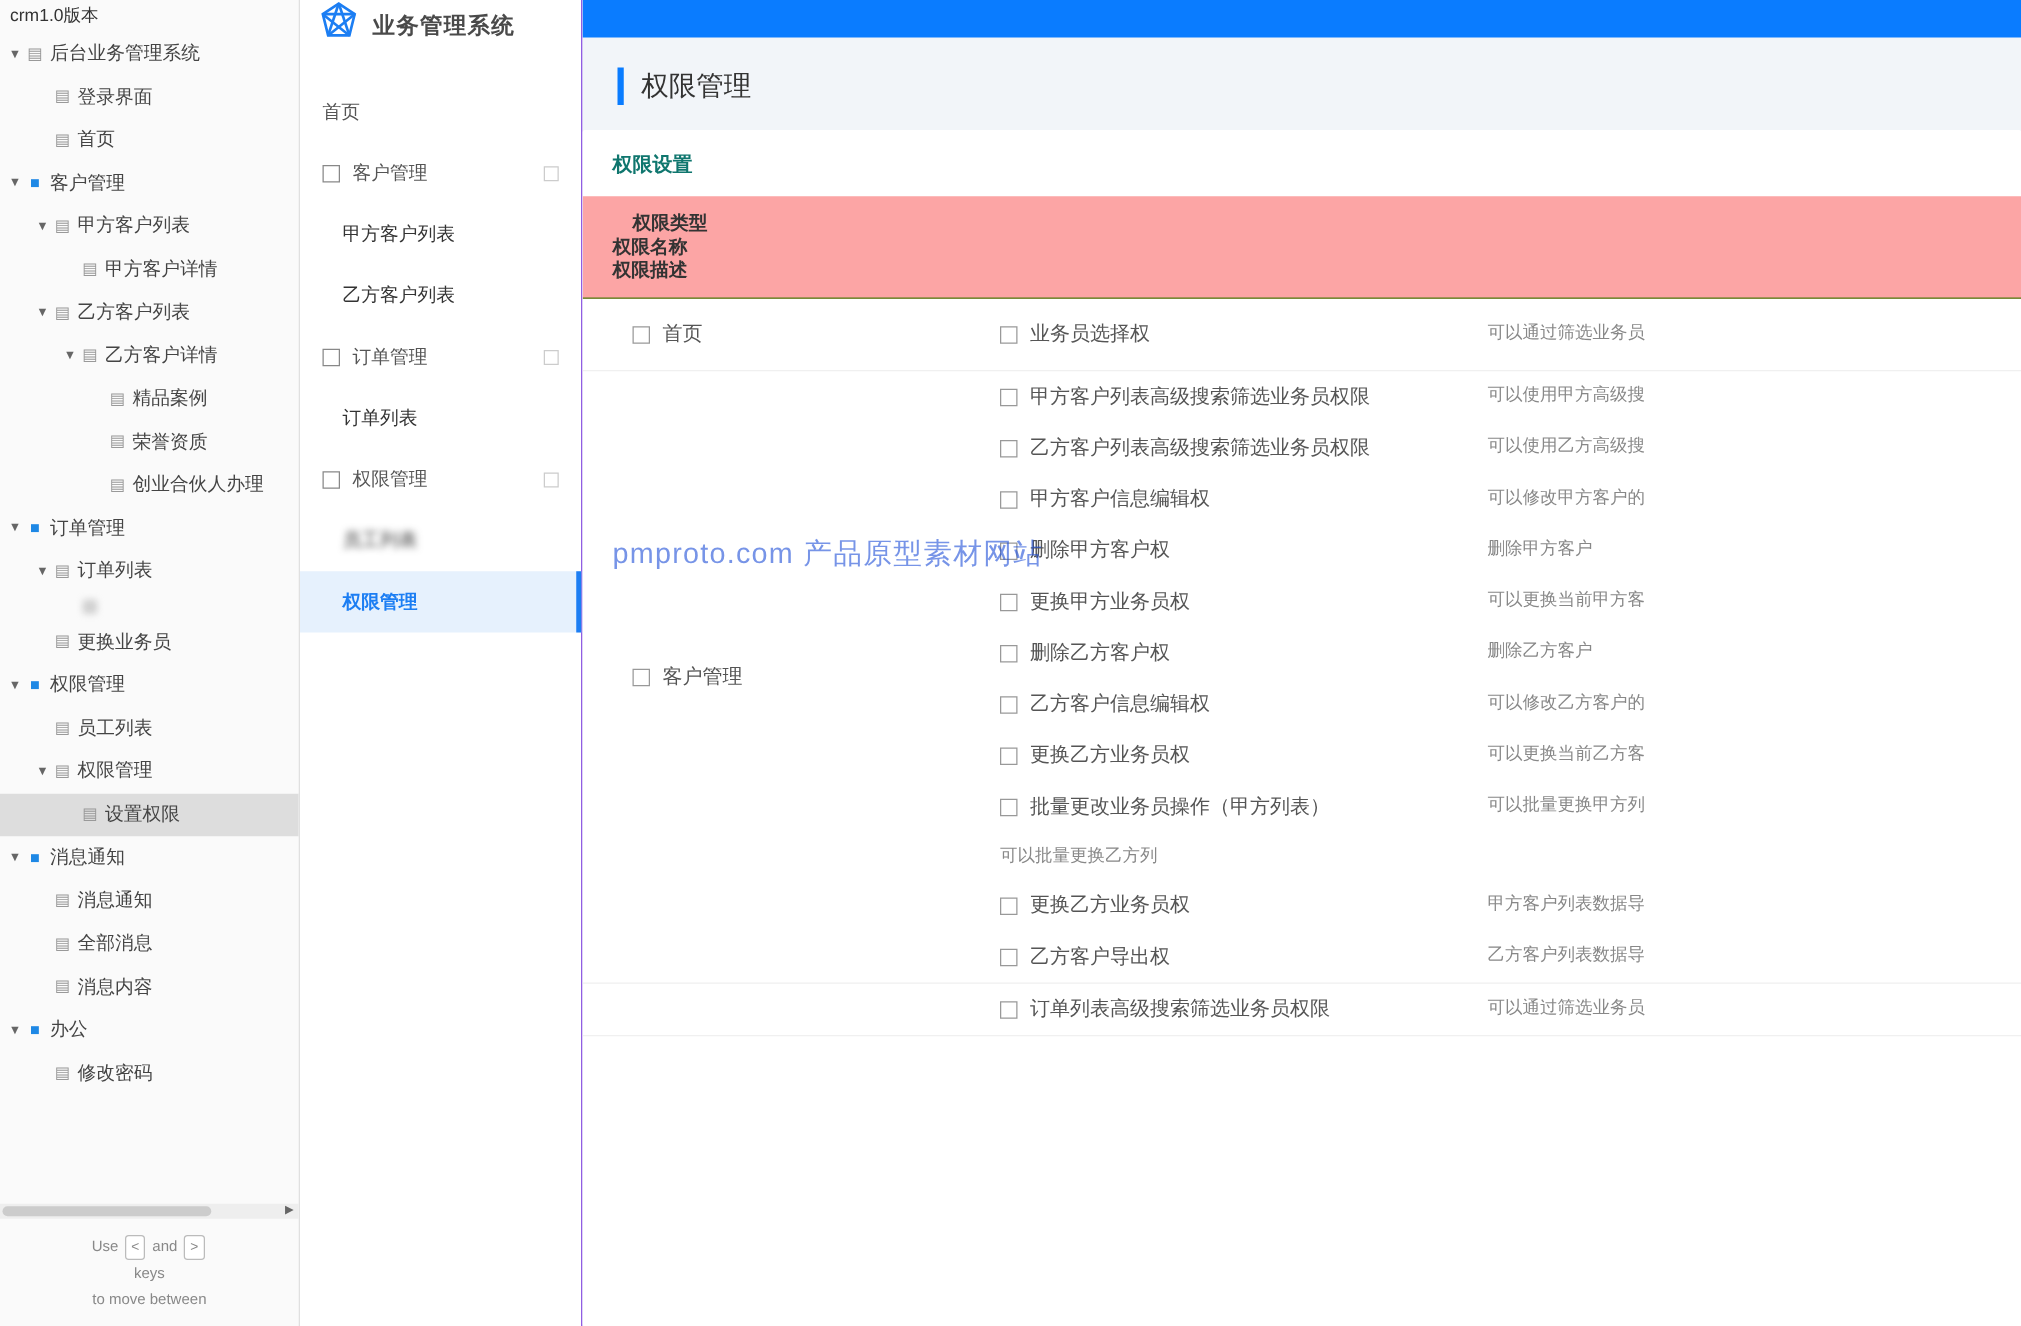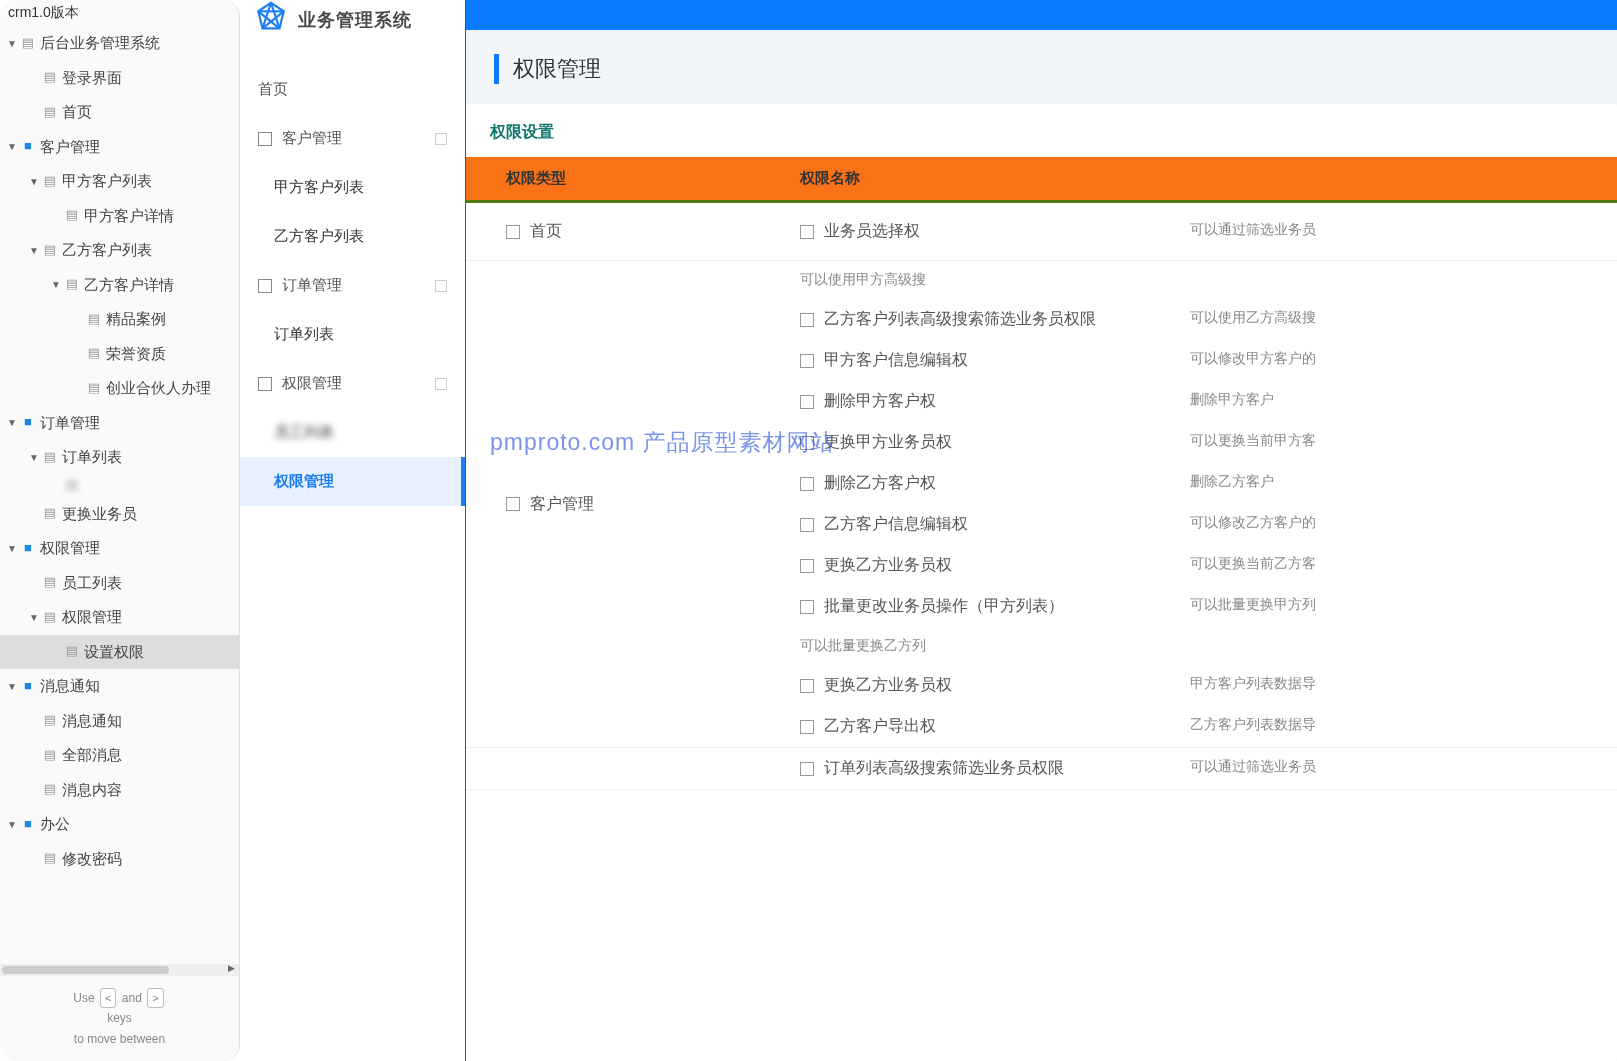--- a/index.html
+++ b/index.html
@@ -1,20 +1,20 @@
 <!DOCTYPE html>
 <html><head>
   <meta charset="utf-8">
   <style>
     * { margin: 0; padding: 0; box-sizing: border-box; }
     body { font-family: "Microsoft YaHei", -apple-system, sans-serif; font-size: 14px; color: #333; background: #fff; overflow: hidden; }
     .app { display: flex; height: 100vh; }
 
     
-    .tree-panel { width: 240px; border-right: 1px solid #e0e0e0; display: flex; flex-direction: column; background: #fafafa; border-radius: 17px; }
+    .tree-panel { width: 240px; border-right: 1px solid #e0e0e0; display: flex; flex-direction: column; background: #fafafa; }
     .tree-title { padding: 4px 8px; font-size: 14px; color: #333; font-weight: 500; }
     .tree-scroll { flex: 1; overflow-y: auto; padding-bottom: 8px; }
     .tree-item { display: flex; align-items: center; padding: 3px 6px; cursor: pointer; white-space: nowrap; color: #444; font-size: 15px; line-height: 1.9; }
     .tree-item.selected { background: #ddd; }
     .tree-caret { width: 12px; text-align: center; color: #666; font-size: 10px; }
     .tree-icon { width: 16px; height: 16px; margin: 0 4px 0 2px; display: inline-flex; align-items: center; justify-content: center; font-size: 13px; }
     .tree-icon.folder { color: #1e88e5; }
     .tree-icon.page { color: #999; }
     .tree-label { }
     .tree-scrollbar { height: 12px; background: #eee; position: relative; }
@@ -40,21 +40,21 @@
 
     
     .content { flex: 1; background: #f2f5f9; display: flex; flex-direction: column; overflow: hidden; }
     .top-bar { height: 30px; background: #0a7cff; }
     .page-header { padding: 24px 28px 20px 28px; }
     .page-title-wrap { border-left: 5px solid #0a7cff; padding-left: 14px; }
     .page-title { font-size: 22px; font-weight: 500; color: #333; }
 
     .card { background: #fff; margin: 0 0 0 0; border-radius: 2px; flex: 1; overflow-y: auto; }
     .card-header { padding: 18px 24px 14px 24px; font-size: 16px; font-weight: 600; color: #0f766e; }
-    .table-head { display: flex; padding: 12px 24px; border-bottom: 3px solid #4d7c0f; background: #f97316; }
+    .table-head { display: flex; padding: 12px 24px; border-bottom: 1px solid #4d7c0f; background: #fca5a5; flex-direction: column; }
     .th { font-weight: 600; font-size: 15px; color: #333; }
     .col-type { width: 310px; padding-left: 16px; }
     .col-name { width: 390px; }
     .col-desc { flex: 1; }
 
     .group-row { display: flex; align-items: flex-start; padding: 0 24px; border-bottom: 1px solid #f0f0f0; }
     .group-label { width: 310px; display: flex; align-items: center; gap: 10px; color: #555; font-size: 16px; padding: 18px 0 18px 16px; }
     .group-label .cbx { width: 14px; height: 14px; border: 1px solid #999; display: inline-block; }
     .perm-list { flex: 1; }
     .perm-row { display: flex; padding: 10px 0; font-size: 16px; color: #555; }
@@ -268,20 +268,21 @@
     <div class="page-header">
       <div class="page-title-wrap">
         <div class="page-title">权限管理</div>
       </div>
     </div>
     <div class="card">
       <div class="card-header">权限设置</div>
       <div class="table-head">
         <div class="th col-type">权限类型</div>
         <div class="th col-name">权限名称</div>
+        <div class="th col-desc">权限描述</div>
       </div>
       <div id="perm-groups">
           <div class="group-row">
             <div class="group-label">
               <span class="cbx"></span>
               <span>首页</span>
             </div>
             <div class="perm-list">
               <div class="perm-row single">
                 <div class="perm-name">
@@ -292,20 +293,24 @@
               </div>
             </div>
           </div>
           <div class="group-row centered">
             <div class="group-label">
               <span class="cbx"></span>
               <span>客户管理</span>
             </div>
             <div class="perm-list">
               <div class="perm-row">
+                <div class="perm-name">
+                  <span class="cbx"></span>
+                  <span>甲方客户列表高级搜索筛选业务员权限</span>
+                </div>
                 <div class="perm-desc">可以使用甲方高级搜</div>
               </div>
               <div class="perm-row">
                 <div class="perm-name">
                   <span class="cbx"></span>
                   <span>乙方客户列表高级搜索筛选业务员权限</span>
                 </div>
                 <div class="perm-desc">可以使用乙方高级搜</div>
               </div>
               <div class="perm-row">

